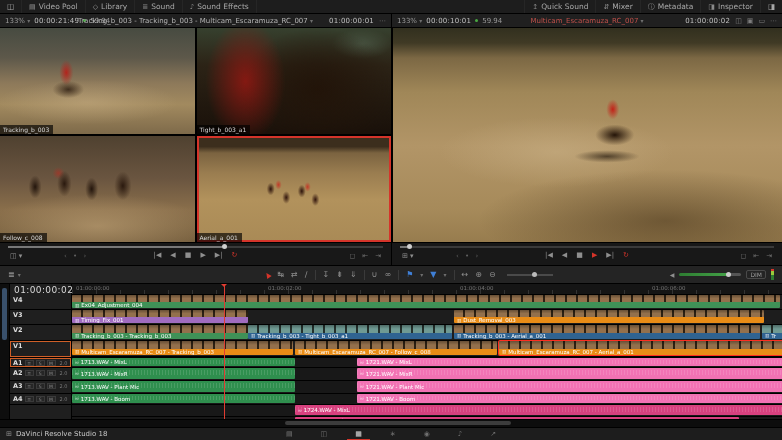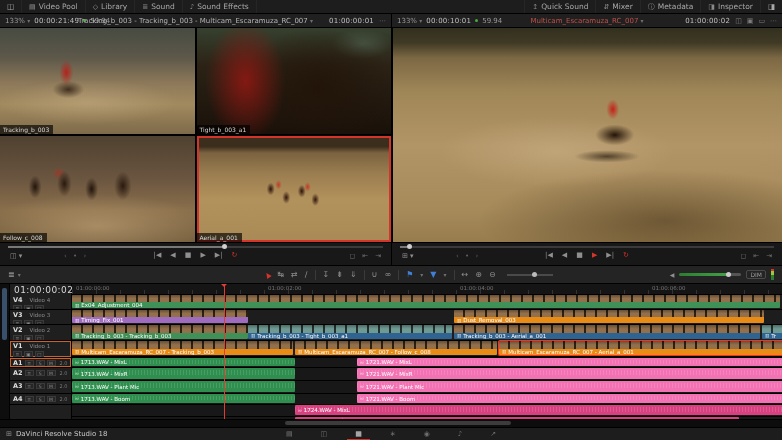--- a/index.html
+++ b/index.html
@@ -107,21 +107,21 @@
   .meter{width:3px;height:11px;background:linear-gradient(180deg,#d5342a 0 18%,#9acb3c 18% 55%,#2e7d32 55% 100%);}
 
   
   .timeline{flex:1;display:flex;background:#131313;position:relative;overflow:hidden;}
   .vscroll{width:9px;background:#0e0e0e;border-right:1px solid #000;position:relative;flex:none;}
   .vthumb{position:absolute;top:4px;left:2px;width:5px;height:52px;background:#39506b;border-radius:2px;}
   .thead{width:61px;background:#1f1f1f;border-right:1px solid #000;flex:none;font-size:6px;}
   .tl-tc{height:10px;color:#d8d8d8;font-size:9px;letter-spacing:.4px;padding:1px 0 0 4px;}
   .trow{box-sizing:border-box;border-bottom:1px solid #000;padding:1px 2px 0 3px;overflow:hidden;}
   .trow.dest{box-shadow:inset 0 0 0 1px #cf5f28;}
-  .trow-top{display:flex;gap:7px;align-items:baseline;}
+  .trow-top{display:flex;gap:7px;align-items:baseline;flex-direction:column;}
   .tnum{font-size:6.5px;font-weight:bold;color:#dedede;}
   .tname{font-size:5.5px;color:#8a8a8a;}
   .trow-icons{display:flex;gap:2px;margin-top:1px;align-items:center;}
   .hic{width:9px;height:6px;border:1px solid #3a3a3a;background:#262626;color:#8a8a8a;
        font-size:4.5px;line-height:6px;text-align:center;box-sizing:border-box;}
   .chn{color:#7a7a7a;font-size:5px;margin-left:2px;}
   .arow{display:flex;align-items:center;gap:2px;}
 
   .lanes{flex:1;position:relative;background:#151515;}
   .ruler{height:10px;border-bottom:1px solid #000;position:relative;color:#757575;font-size:5.5px;

